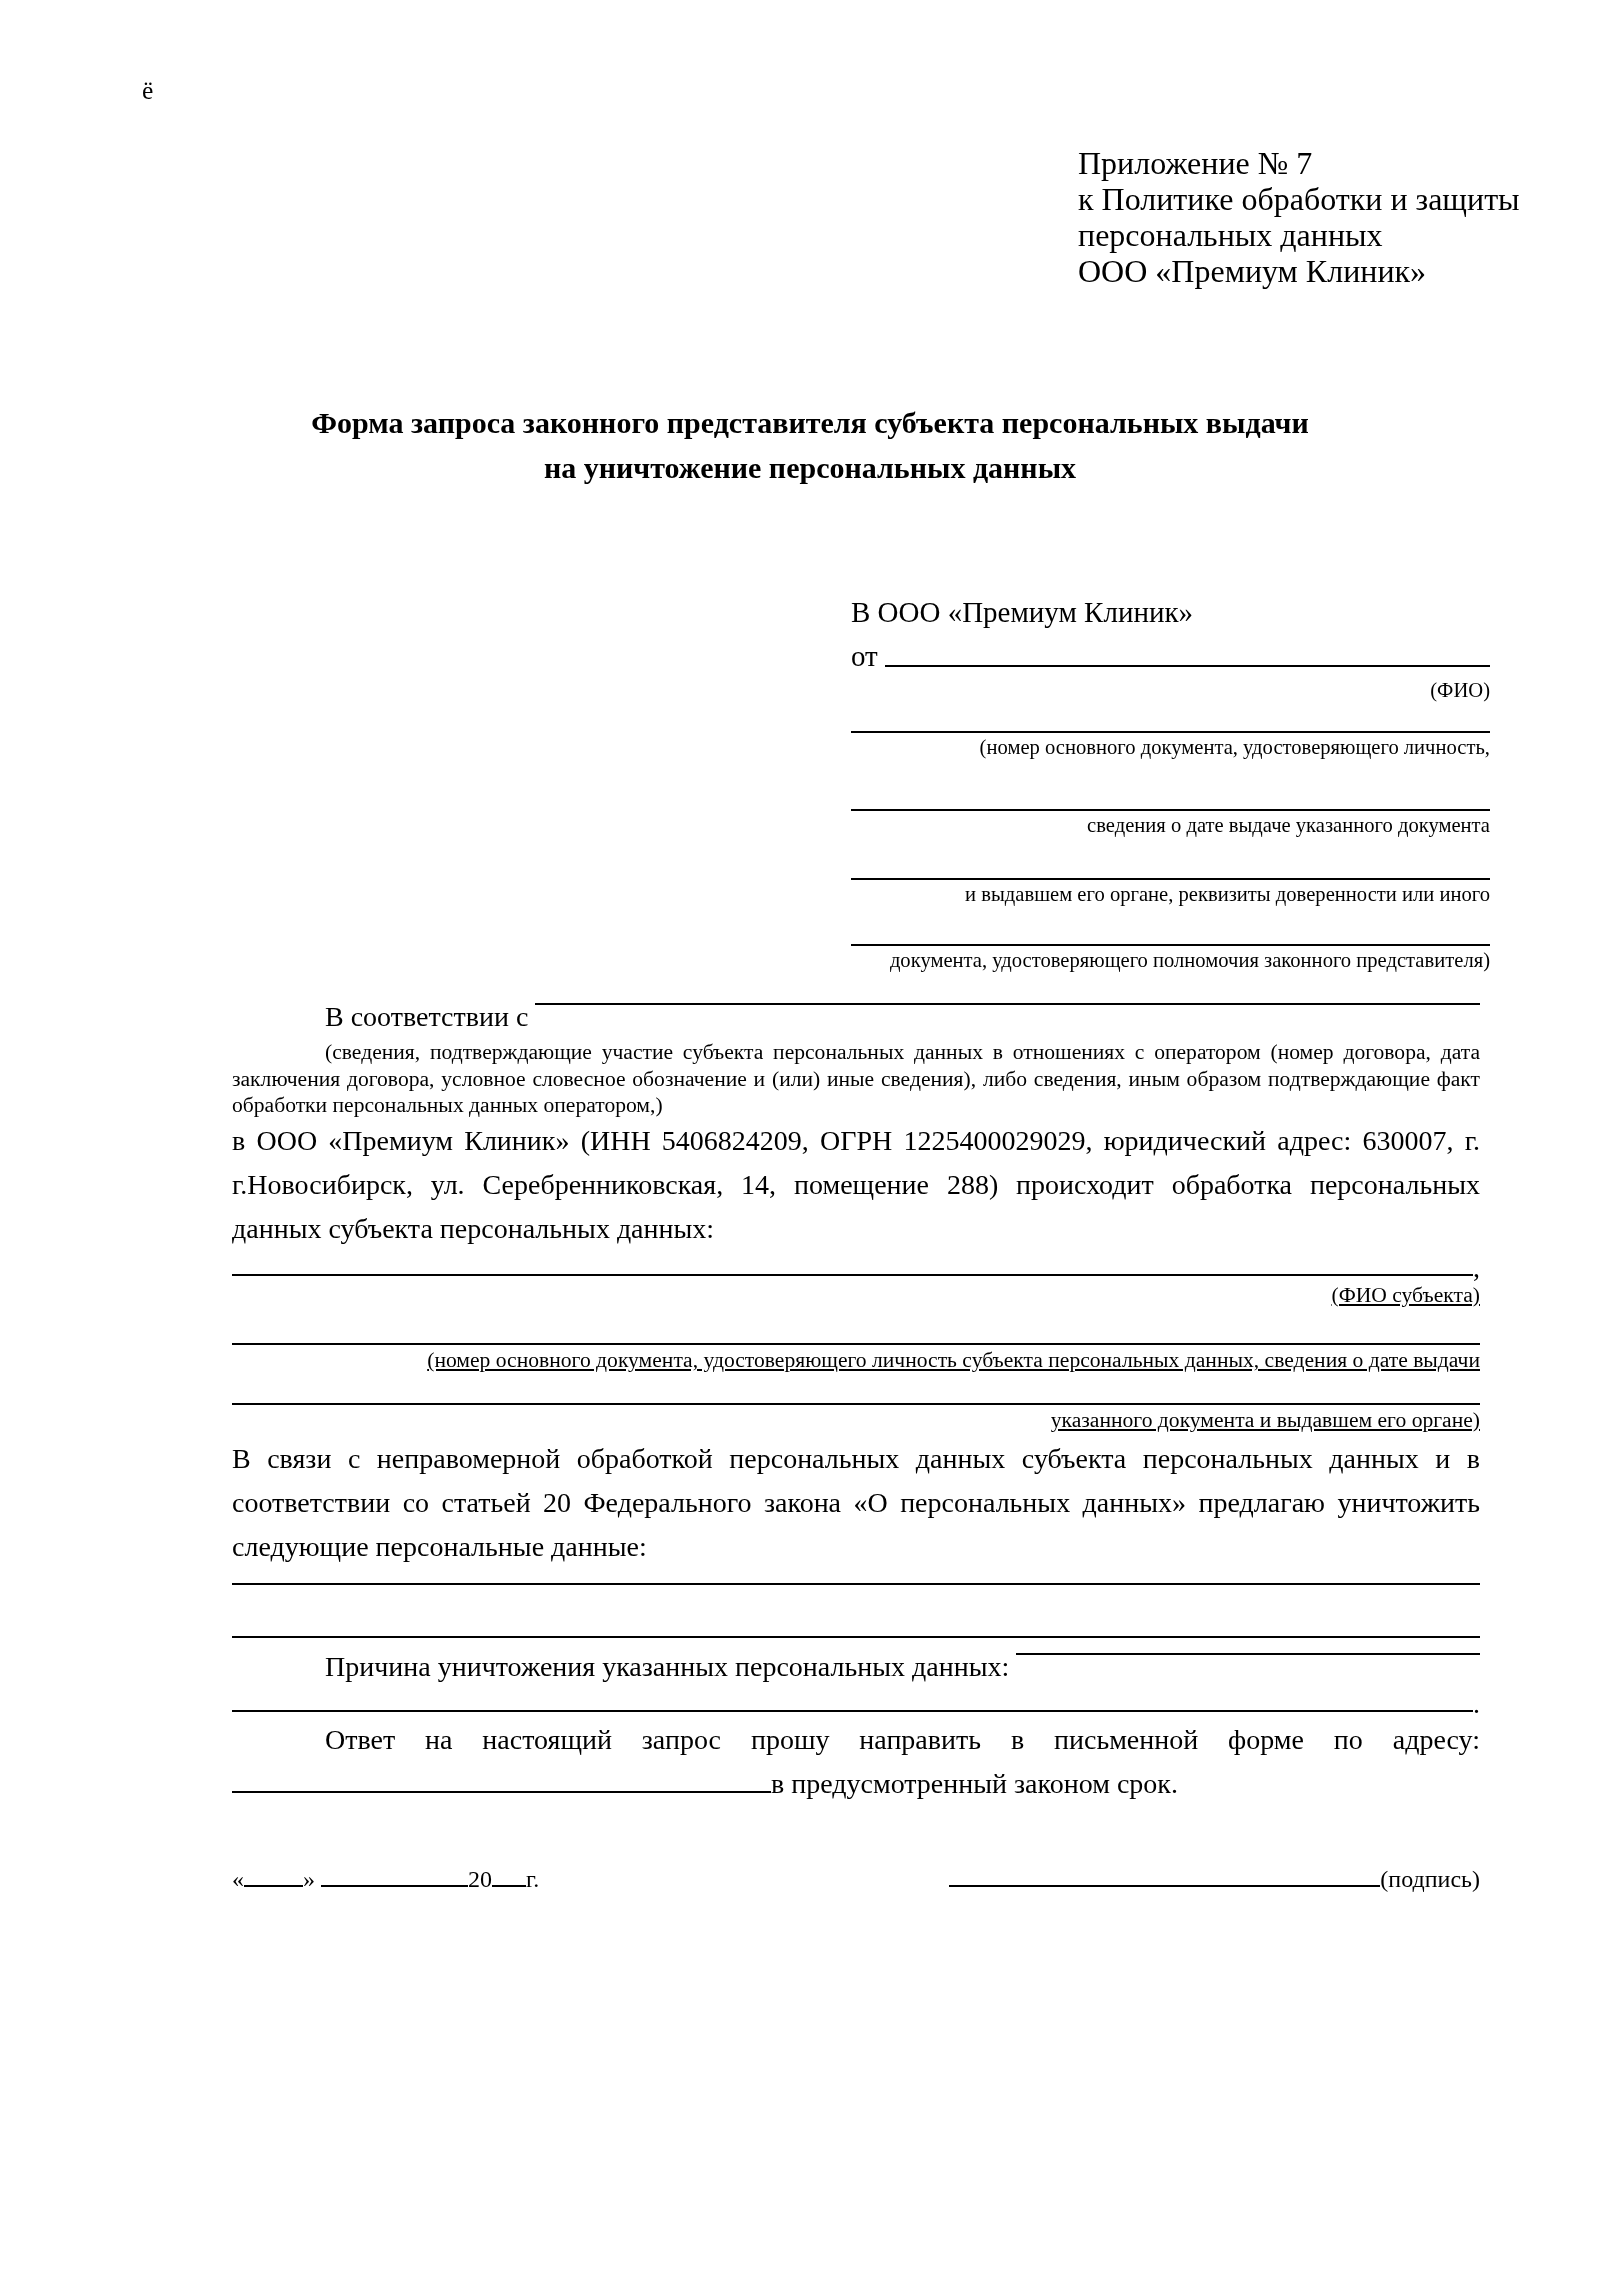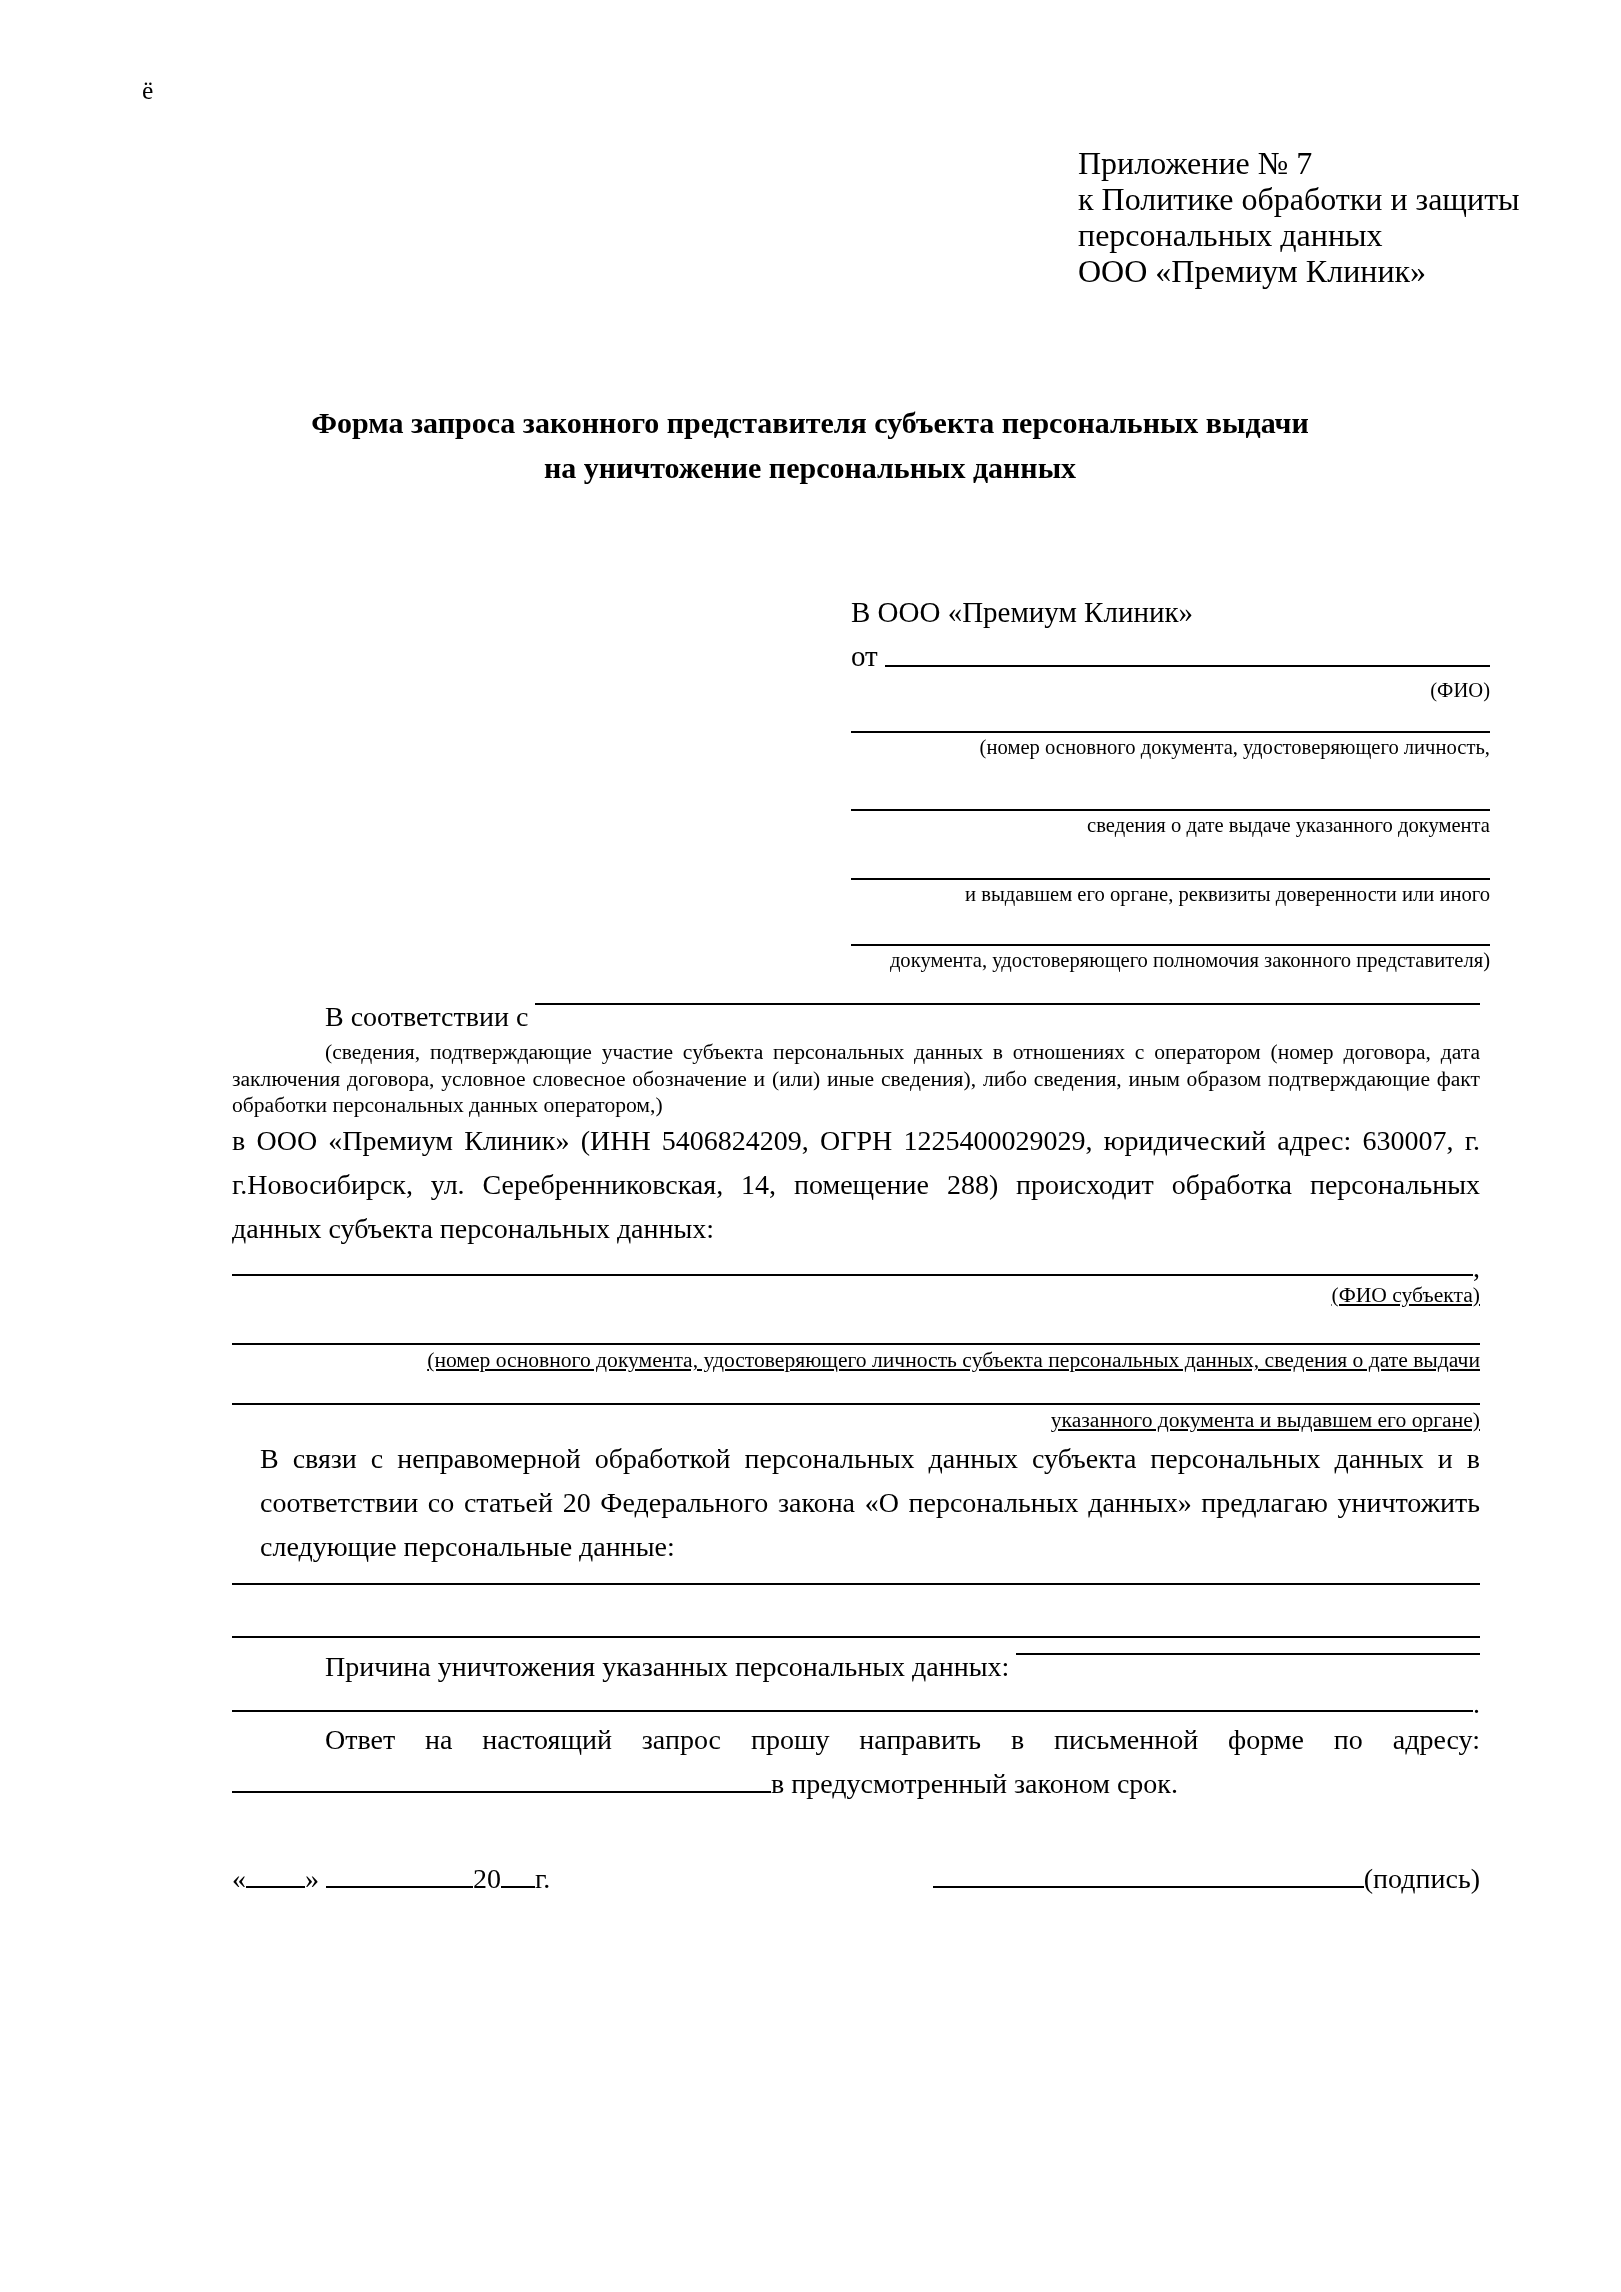--- a/index.html
+++ b/index.html
@@ -47,30 +47,30 @@
   .line-row { display:flex; align-items:flex-end; height:29px; }
   .line-row .fill { margin-bottom:5.9px; }
   .line-row .tail { line-height:29px; white-space:pre; }
   .p-justify-last { text-align:justify; text-align-last:justify; }
   .blank {
     display:inline-block; border-bottom:2.9px solid #000; height:25.5px;
     vertical-align:baseline;
   }
   .footer {
     position:absolute; left:232px; top:1857px; width:1248px;
-    font-size:28px; line-height:44px;
+    font-size:24px; line-height:44px;
     display:flex; justify-content:space-between; align-items:flex-end;
   }
   .fgroup { white-space:pre; }
   .mt14 { margin-top:13.7px; }
   .mt52 { margin-top:51px; }
   .mt36 { margin-top:35px; }
   .mt30 { margin-top:29px; }
   .mt8 { margin-top:7.8px; }
-  .mt4 { margin-top:3.9px;margin-left:28px; }
+  .mt4 { margin-top:3.9px; }
   .mt2 { margin-top:2px; }
 </style>
 </head>
 <body>
 
 <div class="page">
 
   <div class="stray">ё</div>
 
   <div class="hdr">

